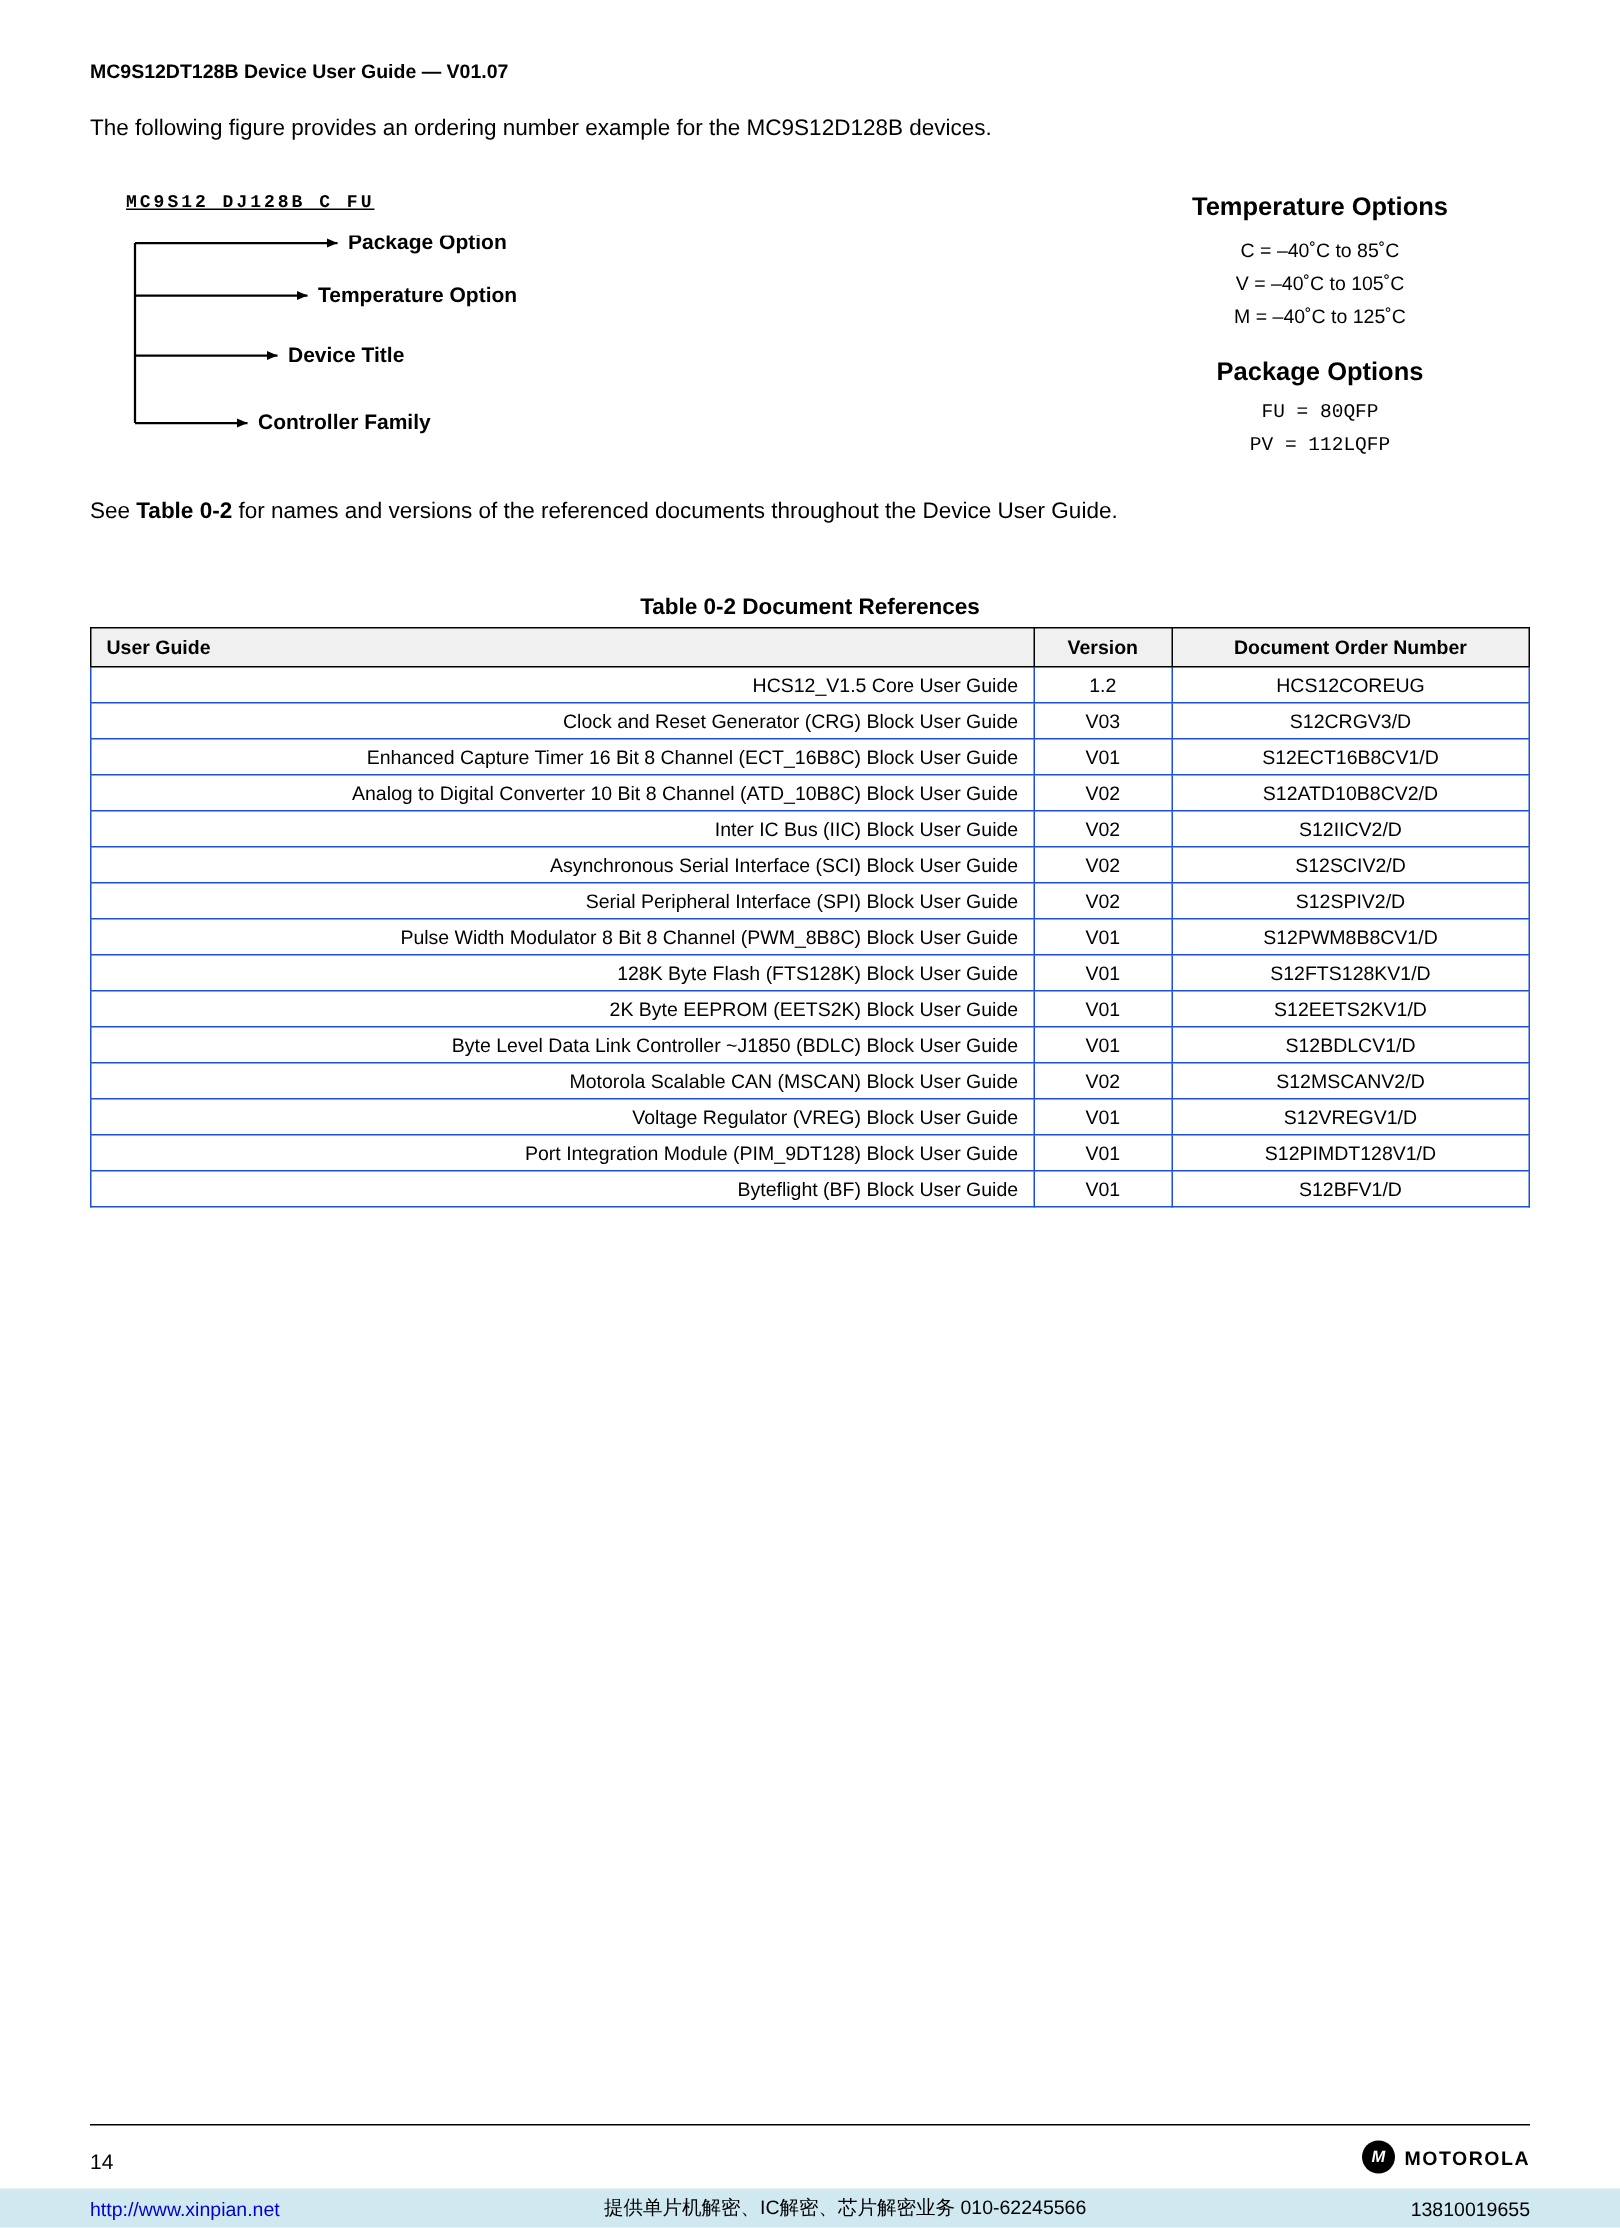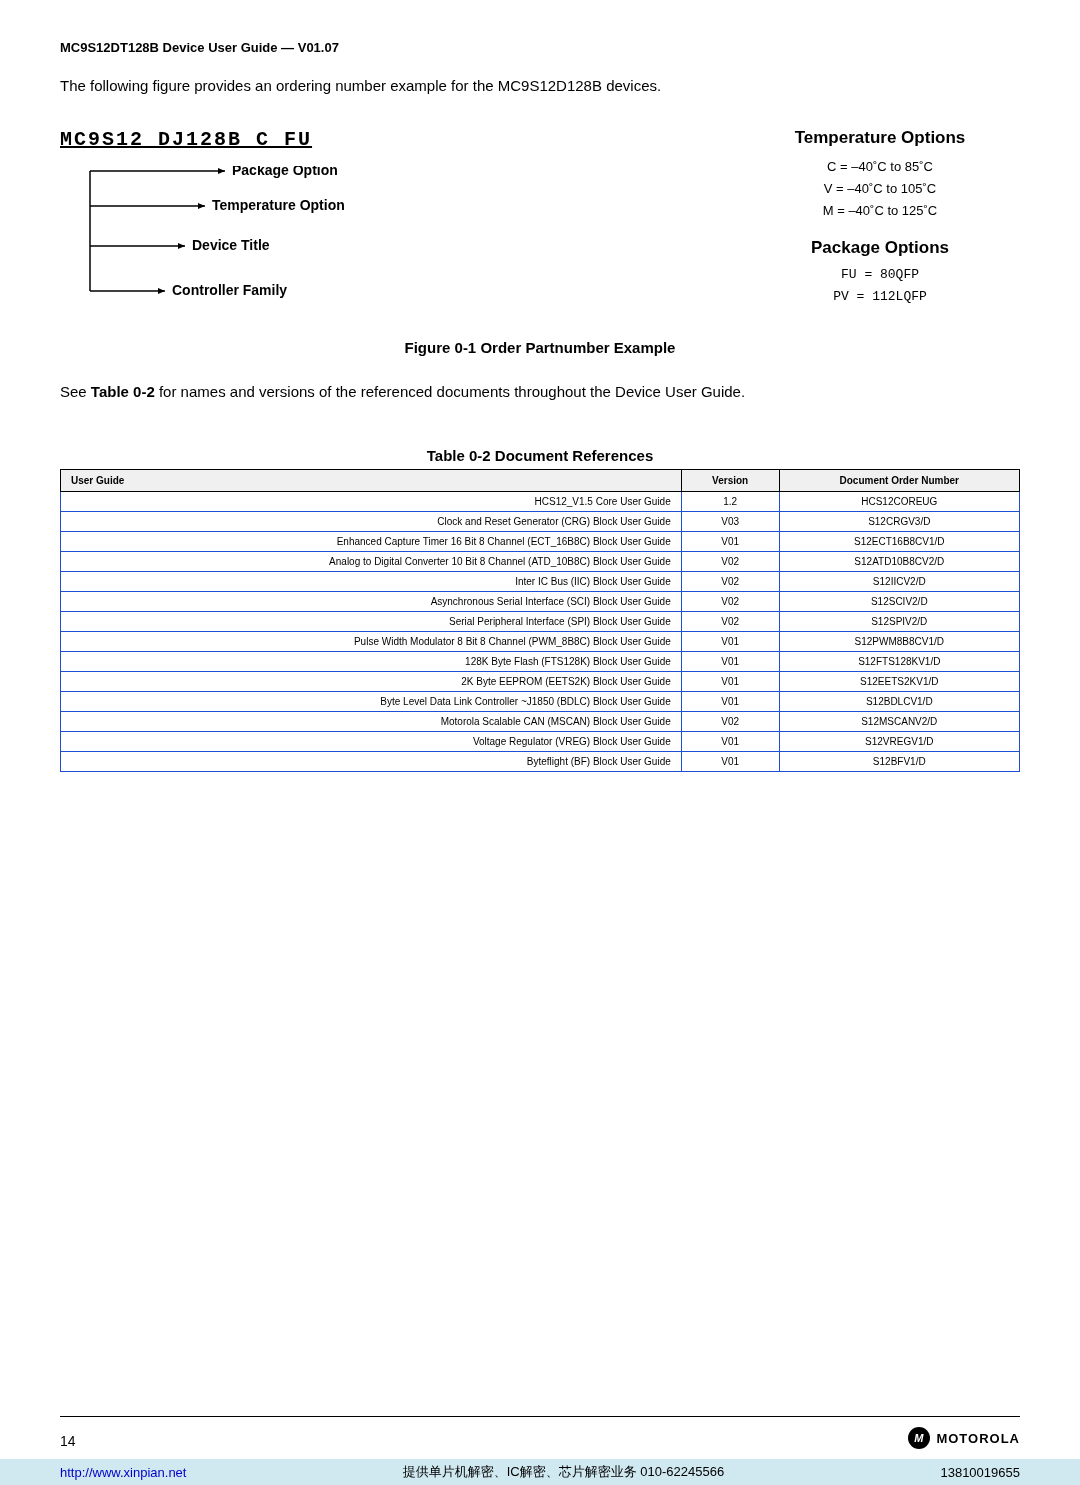--- a/index.html
+++ b/index.html
@@ -36,26 +36,27 @@
       gap: 40px;
       margin-bottom: 10px;
       align-items: flex-start;
     }
 
     .left-figure {
       flex: 1;
     }
 
     .part-number-display {
-      font-size: 20px;
+      font-size: 12px;
       font-weight: bold;
       text-decoration: underline;
       margin-bottom: 15px;
       font-family: 'Courier New', monospace;
       letter-spacing: 2px;
+      margin-left: 24px;
     }
 
     .right-figure {
       width: 280px;
       flex-shrink: 0;
       text-align: center;
     }
 
     .temp-options-title {
       font-size: 17px;
@@ -104,21 +105,21 @@
       text-align: center;
       font-weight: bold;
       font-size: 15px;
       margin-bottom: 5px;
       margin-top: 44px;
     }
 
     .doc-table {
       width: 100%;
       border-collapse: collapse;
-      font-size: 10px;
+      font-size: 13px;
     }
 
     .doc-table th {
       border: 1px solid #000;
       padding: 5px 10px;
       background: #f0f0f0;
       font-weight: bold;
       text-align: center;
     }
 
@@ -265,21 +266,20 @@
       </div>
       <div class="pkg-options-title">Package Options</div>
       <div class="pkg-options-values">
         <div>FU =   80QFP</div>
         <div>PV = 112LQFP</div>
       </div>
     </div>
 
   </div>
 
-  <div class="figure-caption">Figure 0-1  Order Partnumber Example</div>
 
   <p class="ref-text">
     <span>See </span><span class="bold">Table 0-2</span><span> for names and versions of the referenced documents throughout the Device User Guide.</span>
   </p>
 
   <div class="table-title">Table 0-2  Document References</div>
 
   <table class="doc-table">
     <thead>
       <tr>
@@ -346,20 +346,25 @@
         </tr>
         <tr>
           <td class="user-guide-cell">Motorola Scalable CAN (MSCAN) Block User Guide</td>
           <td>V02</td>
           <td>S12MSCANV2/D</td>
         </tr>
         <tr>
           <td class="user-guide-cell">Voltage Regulator (VREG) Block User Guide</td>
           <td>V01</td>
           <td>S12VREGV1/D</td>
+        </tr>
+        <tr>
+          <td class="user-guide-cell">Port Integration Module (PIM_9DT128) Block User Guide</td>
+          <td>V01</td>
+          <td>S12PIMDT128V1/D</td>
         </tr>
         <tr>
           <td class="user-guide-cell">Byteflight (BF) Block User Guide</td>
           <td>V01</td>
           <td>S12BFV1/D</td>
         </tr>
       </tbody>
   </table>
 
   <div class="page-footer">

